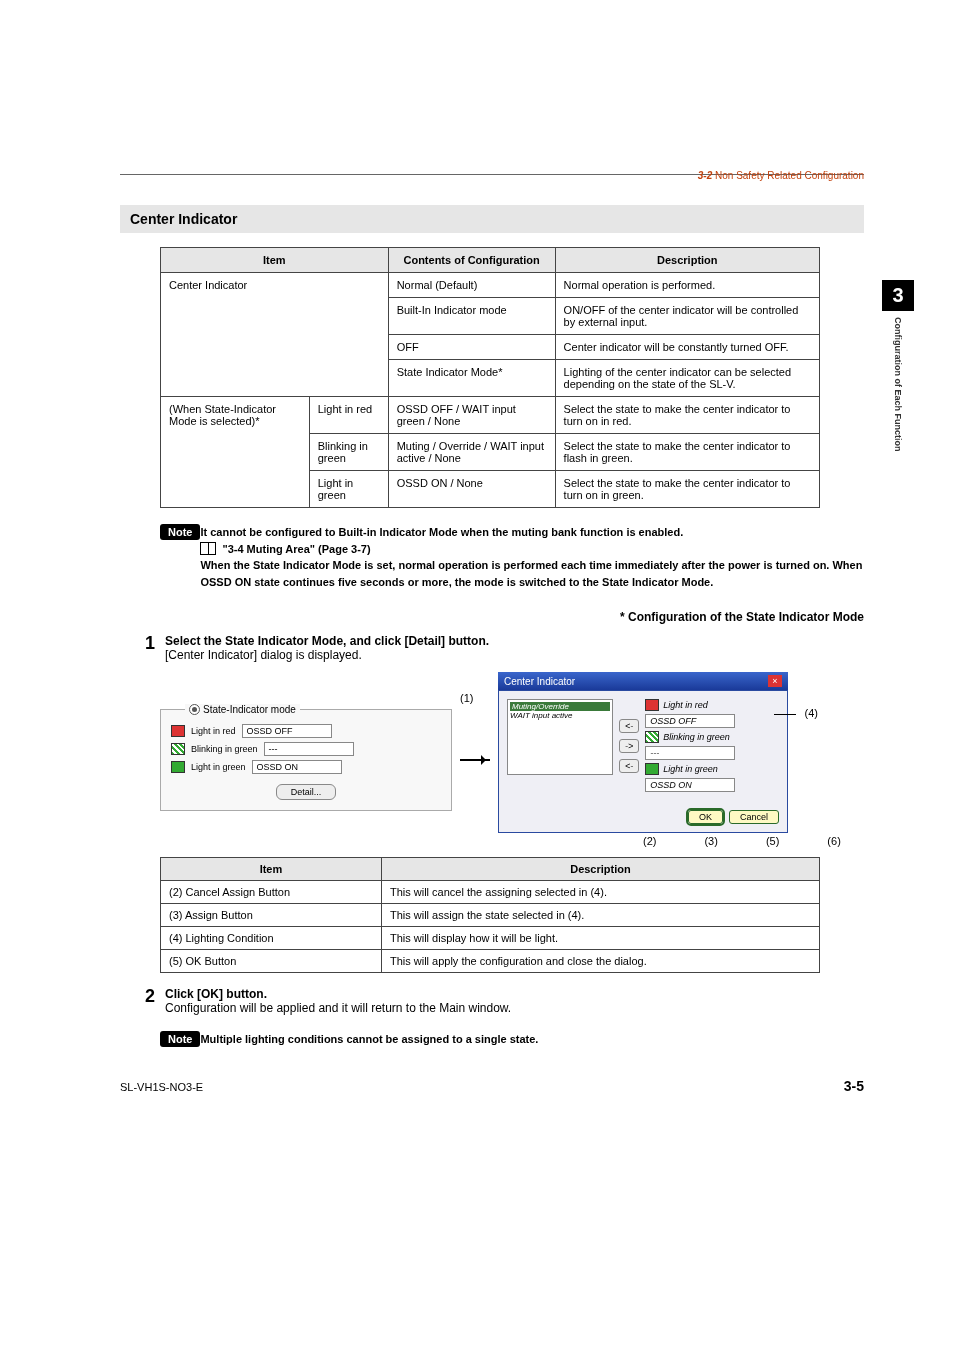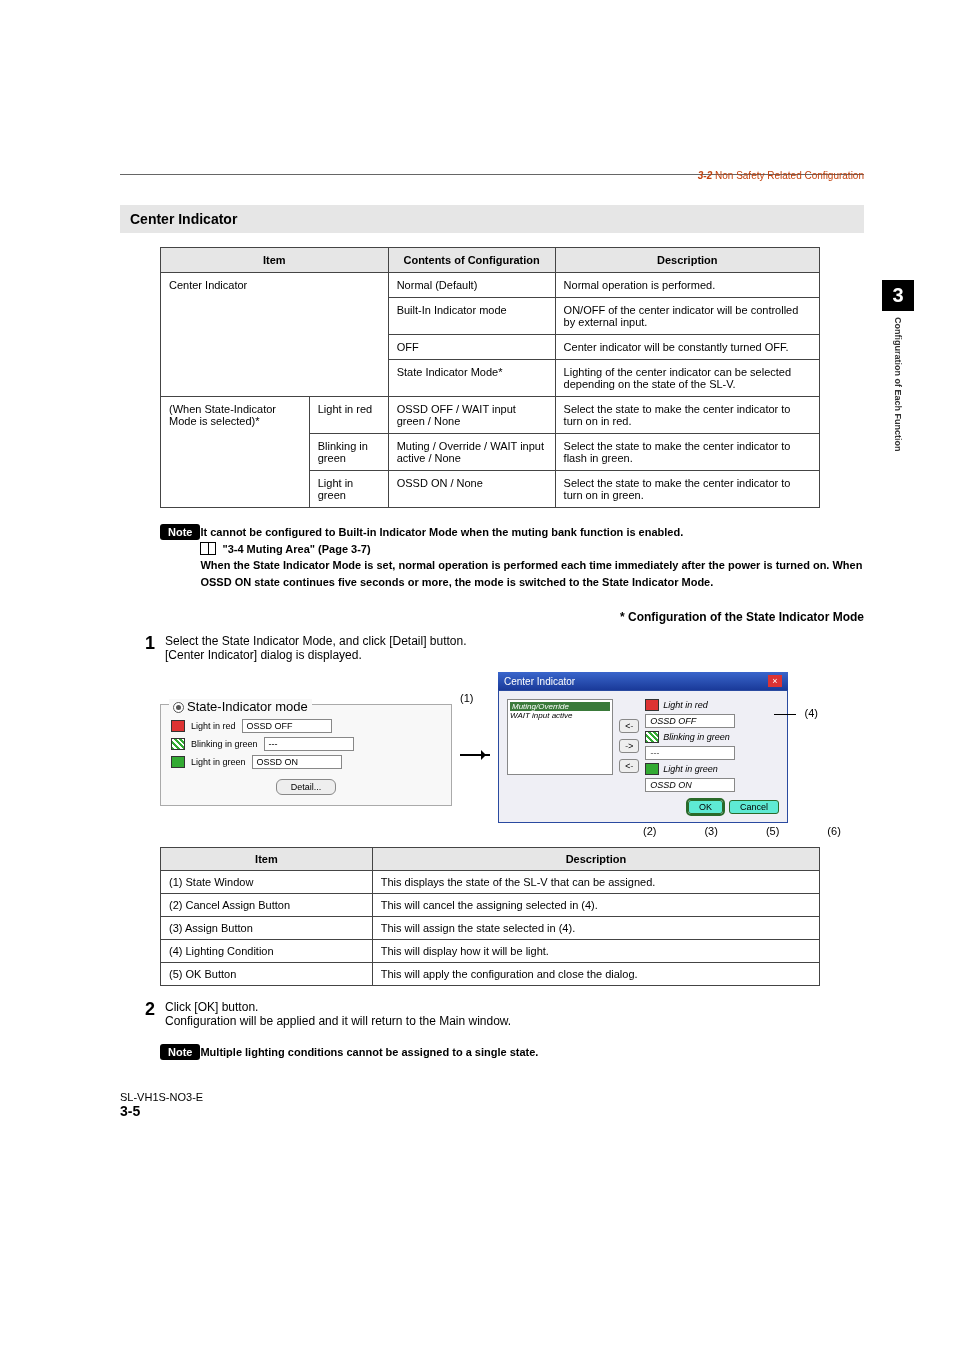--- a/index.html
+++ b/index.html
@@ -87,38 +87,38 @@
     flex-shrink: 0;
   }
   .note-text { font-size:11px; font-weight:bold; line-height:1.5;}
   .ref-line { display:flex; align-items:center; gap:6px;}
   .book-icon { display:inline-block; width:14px; height:11px; border:1px solid #000; position:relative;}
   .book-icon::after{content:""; position:absolute; left:50%; top:0; bottom:0; width:1px; background:#000;}
   .subhead { font-size:12px; font-weight:bold; margin:20px 0 10px 40px;text-align:right;}
   .step { display:flex; margin-left:25px; gap:10px; align-items:flex-start;}
   .step-num { font-size:18px; font-weight:bold; line-height:1;}
   .step-body { font-size:12px;}
-  .step-body .bold{font-weight:normal;}
+  .step-body .bold{font-weight:bold;}
   .figure-area {
     margin: 10px 0 10px 40px;
     display:flex;
     align-items:center;
     gap:8px;
     position:relative;
   }
   .panel-left {
     width: 270px;
     border:1px solid #aaa;
     padding:10px;
     font-size:9px;
     background:#f8f8f8;
     position:relative;
   }
   .panel-left .mode-label{
-    position:absolute; top:-6px; left:8px; background:#f8f8f8; padding:0 4px; font-size:13px;
+    position:absolute; top:-6px; left:24px; background:#f8f8f8; padding:0 4px; font-size:10px;
   }
   .panel-left .radio{ display:inline-block; width:9px; height:9px; border:1px solid #555; border-radius:50%; background:#fff; position:relative; vertical-align:middle; margin-right:3px;}
   .panel-left .radio::after{content:""; position:absolute; inset:2px; background:#555; border-radius:50%;}
   .li-row{display:flex; align-items:center; gap:6px; margin:4px 0;}
   .swatch{width:12px; height:10px; border:1px solid #333;}
   .sw-red{background:#d33;}
   .sw-green-blink{background:repeating-linear-gradient(45deg,#3a3,#3a3 2px,#fff 2px,#fff 4px);}
   .sw-green{background:#3a3;}
   .field{border:1px solid #888; padding:1px 4px; background:#fff; min-width:80px; font-size:9px;}
   .detail-btn{ border:1px solid #888; border-radius:6px; padding:2px 14px; font-size:9px; background:#eee; margin-top:6px; display:inline-block;}
@@ -133,32 +133,32 @@
   .win-close{background:#d33; color:#fff; width:14px; height:12px; text-align:center; font-size:9px; line-height:12px;}
   .win-body{border:1px solid #2a4aa0; background:#efeff5; padding:8px; position:relative;}
   .win-cols{display:flex; gap:6px;font-style:italic;}
   .win-list{border:1px solid #888; background:#fff; width:100px; height:70px; padding:2px; font-size:8px;}
   .win-list .sel{background:#3a7a3a; color:#fff; padding:0 2px;}
   .mid-btns{display:flex; flex-direction:column; gap:6px; align-self:center;}
   .mini-btn{border:1px solid #888; border-radius:3px; background:#eee; font-size:9px; padding:1px 5px; text-align:center;}
   .right-cond{display:flex; flex-direction:column; gap:3px;}
   .cond-group{display:flex; align-items:center; gap:4px;}
   .win-btns{display:flex; justify-content:flex-end; gap:6px; margin-top:8px;}
-  .win-btn{border:1px solid #2a6a2a; border-radius:3px; padding:1px 10px; font-size:9px; background:#5eead4;}
+  .win-btn{border:1px solid #2a6a2a; border-radius:3px; padding:1px 10px; font-size:9px; background:#fef9c3;margin-top:10px;}
   .win-btn.ok{outline:2px solid #2a6a2a;}
   .callouts{display:flex; gap:48px; margin-left:145px; font-size:11px; margin-top:2px;}
   .callout-1{position:absolute; left:300px; top:20px; font-size:11px;}
   .callout-4{position:absolute; right:-30px; top:35px; font-size:11px;}
   .line-4{position:absolute; right:-8px; top:42px; width:22px; height:1px; background:#000;}
   table.t2{
     border-collapse:collapse; width:660px; margin:10px 0 10px 40px; font-size:11px;
   }
   table.t2 th{background:#e6e6e6; border:1px solid #444; padding:5px 8px; text-align:center; font-weight:bold;}
   table.t2 td{border:1px solid #444; padding:5px 8px;}
-  .footer{display:flex; justify-content:space-between; margin-top:30px; font-size:11px; align-items:baseline;flex-direction:column;}
+  .footer{display:flex; justify-content:space-between; margin-top:30px; font-size:11px; align-items:baseline;}
   .footer .pn{font-weight:bold; font-size:14px;}
 </style>
 </head>
 <body>
 
 <div class="page">
   <div class="header-right">
     <span class="sec">3-2</span><span> Non Safety Related Configuration</span>
   </div>
   <div class="header-rule"></div>
@@ -315,24 +315,20 @@
 
   <table class="t2">
     <thead>
         <tr>
       <th>Item</th>
       <th>Description</th>
     </tr>
       </thead>
     <tbody>
       <tr>
-          <td>(1) State Window</td>
-          <td>This displays the state of the SL-V that can be assigned.</td>
-        </tr>
-      <tr>
           <td>(2) Cancel Assign Button</td>
           <td>This will cancel the assigning selected in (4).</td>
         </tr>
       <tr>
           <td>(3) Assign Button</td>
           <td>This will assign the state selected in (4).</td>
         </tr>
       <tr>
           <td>(4) Lighting Condition</td>
           <td>This will display how it will be light.</td>

